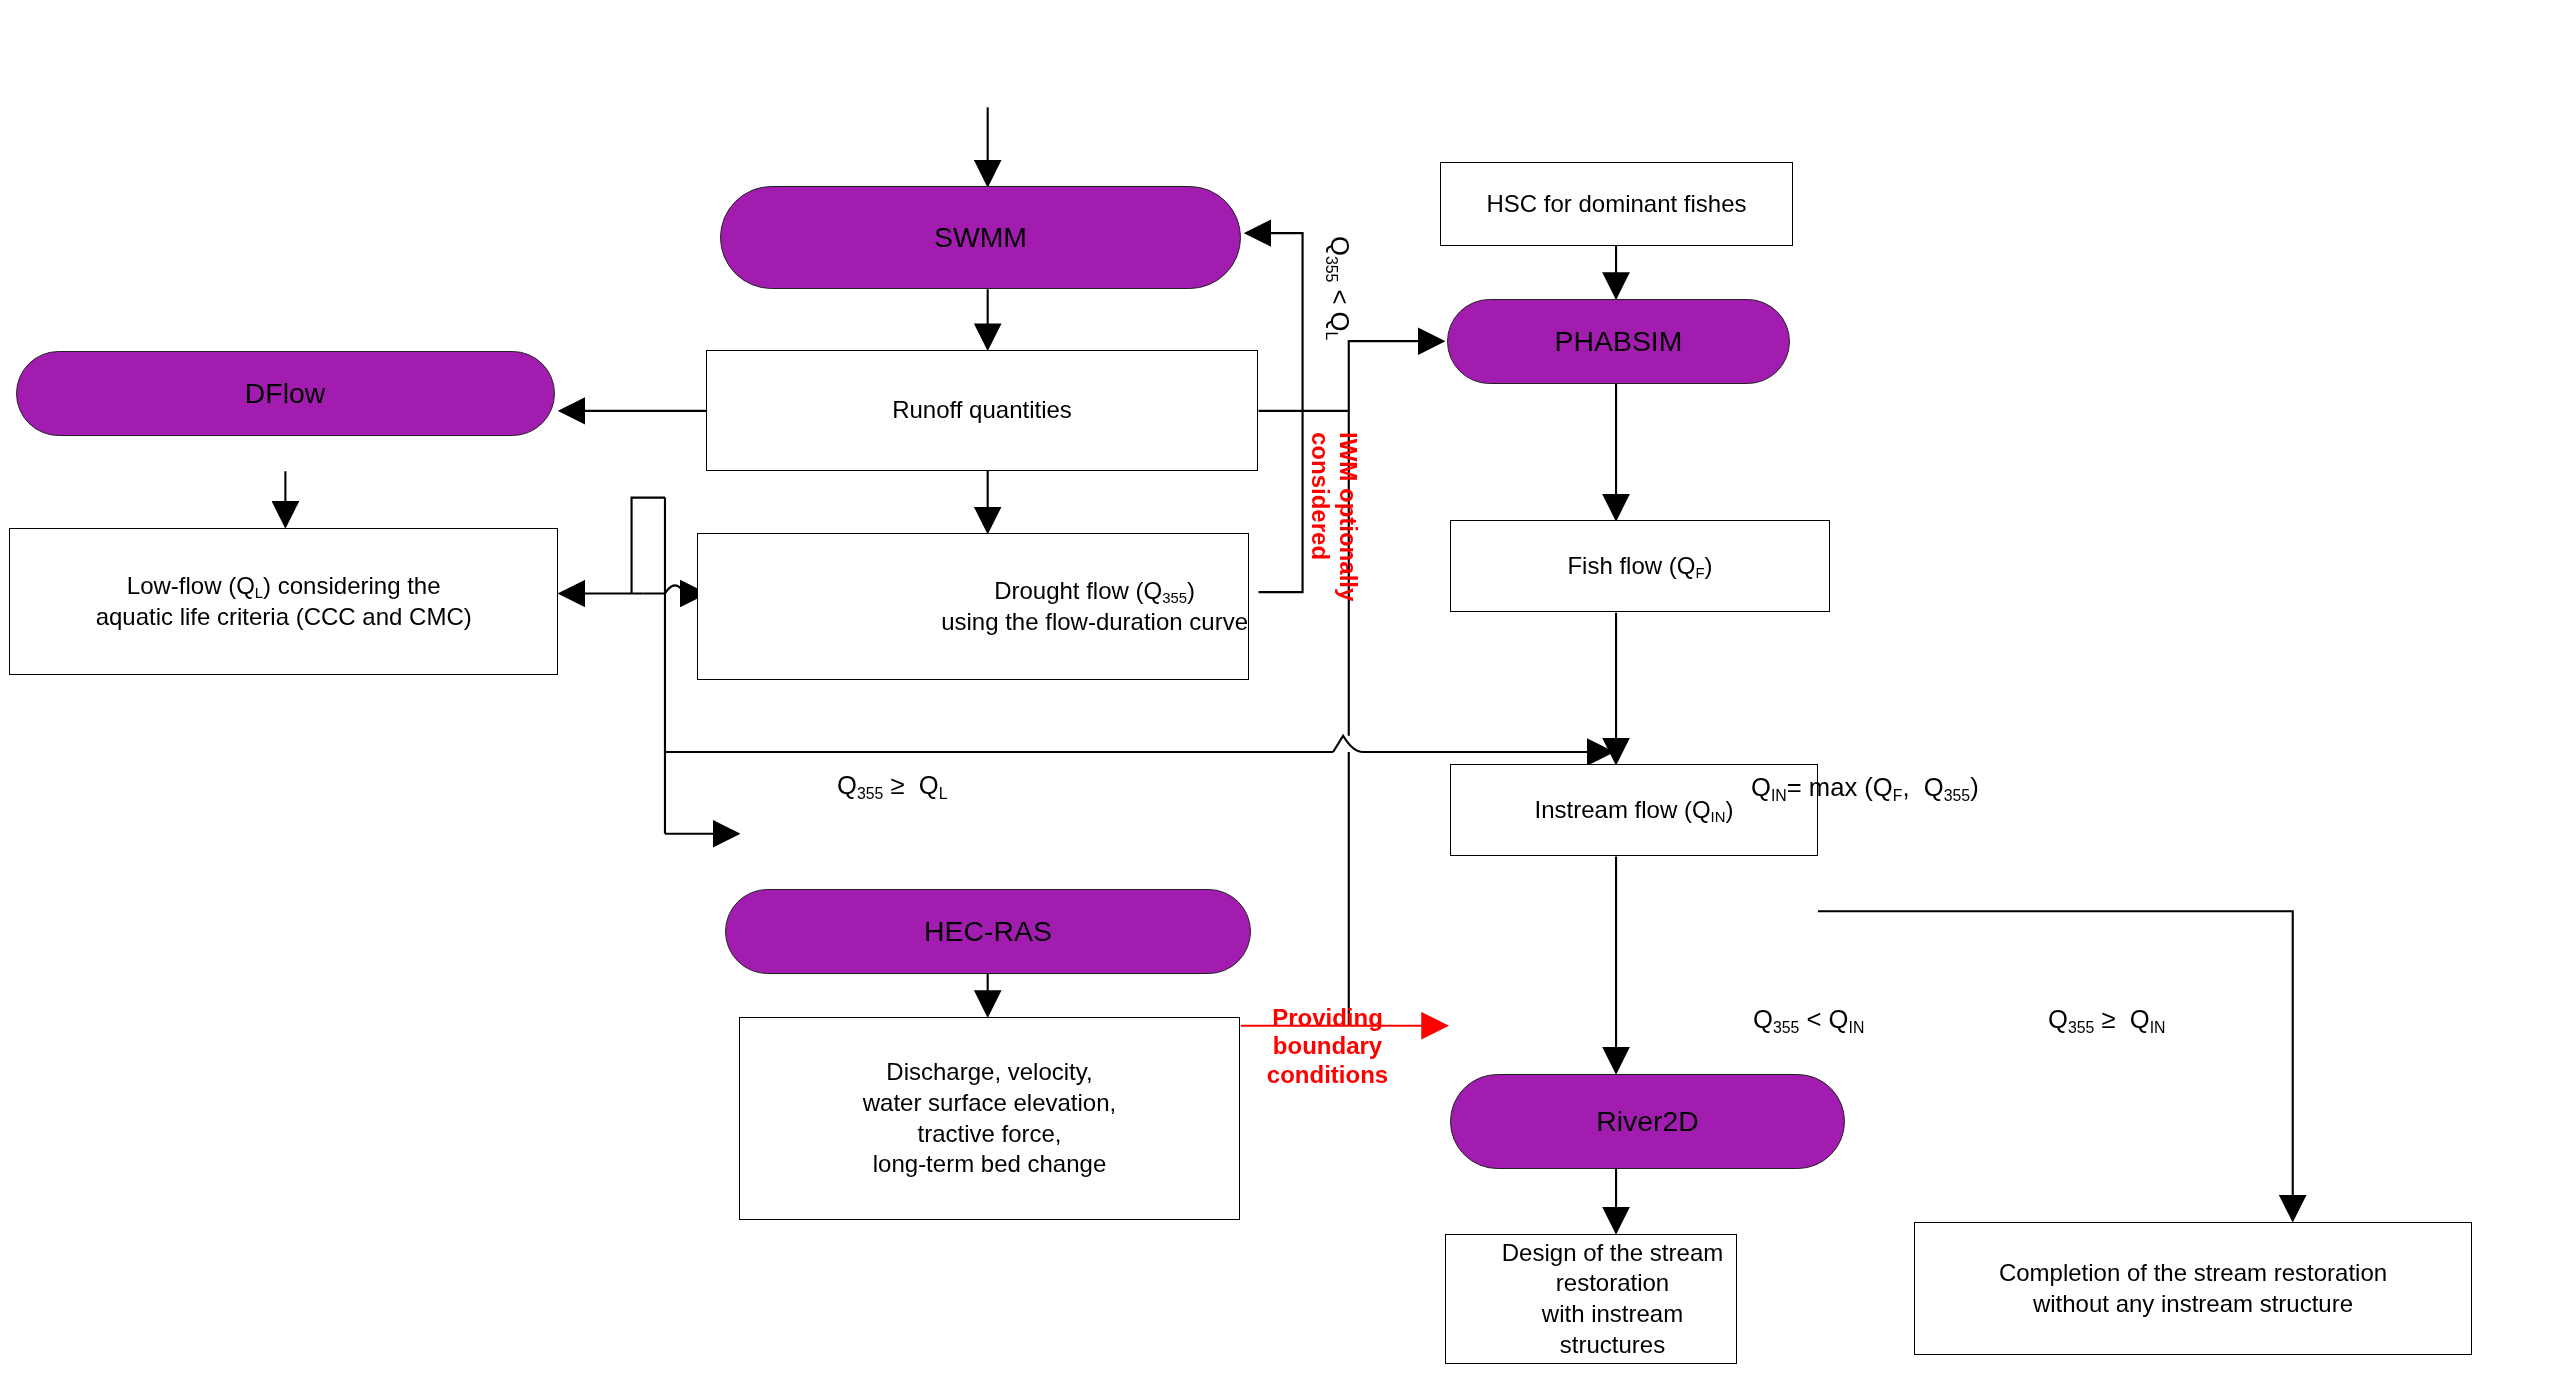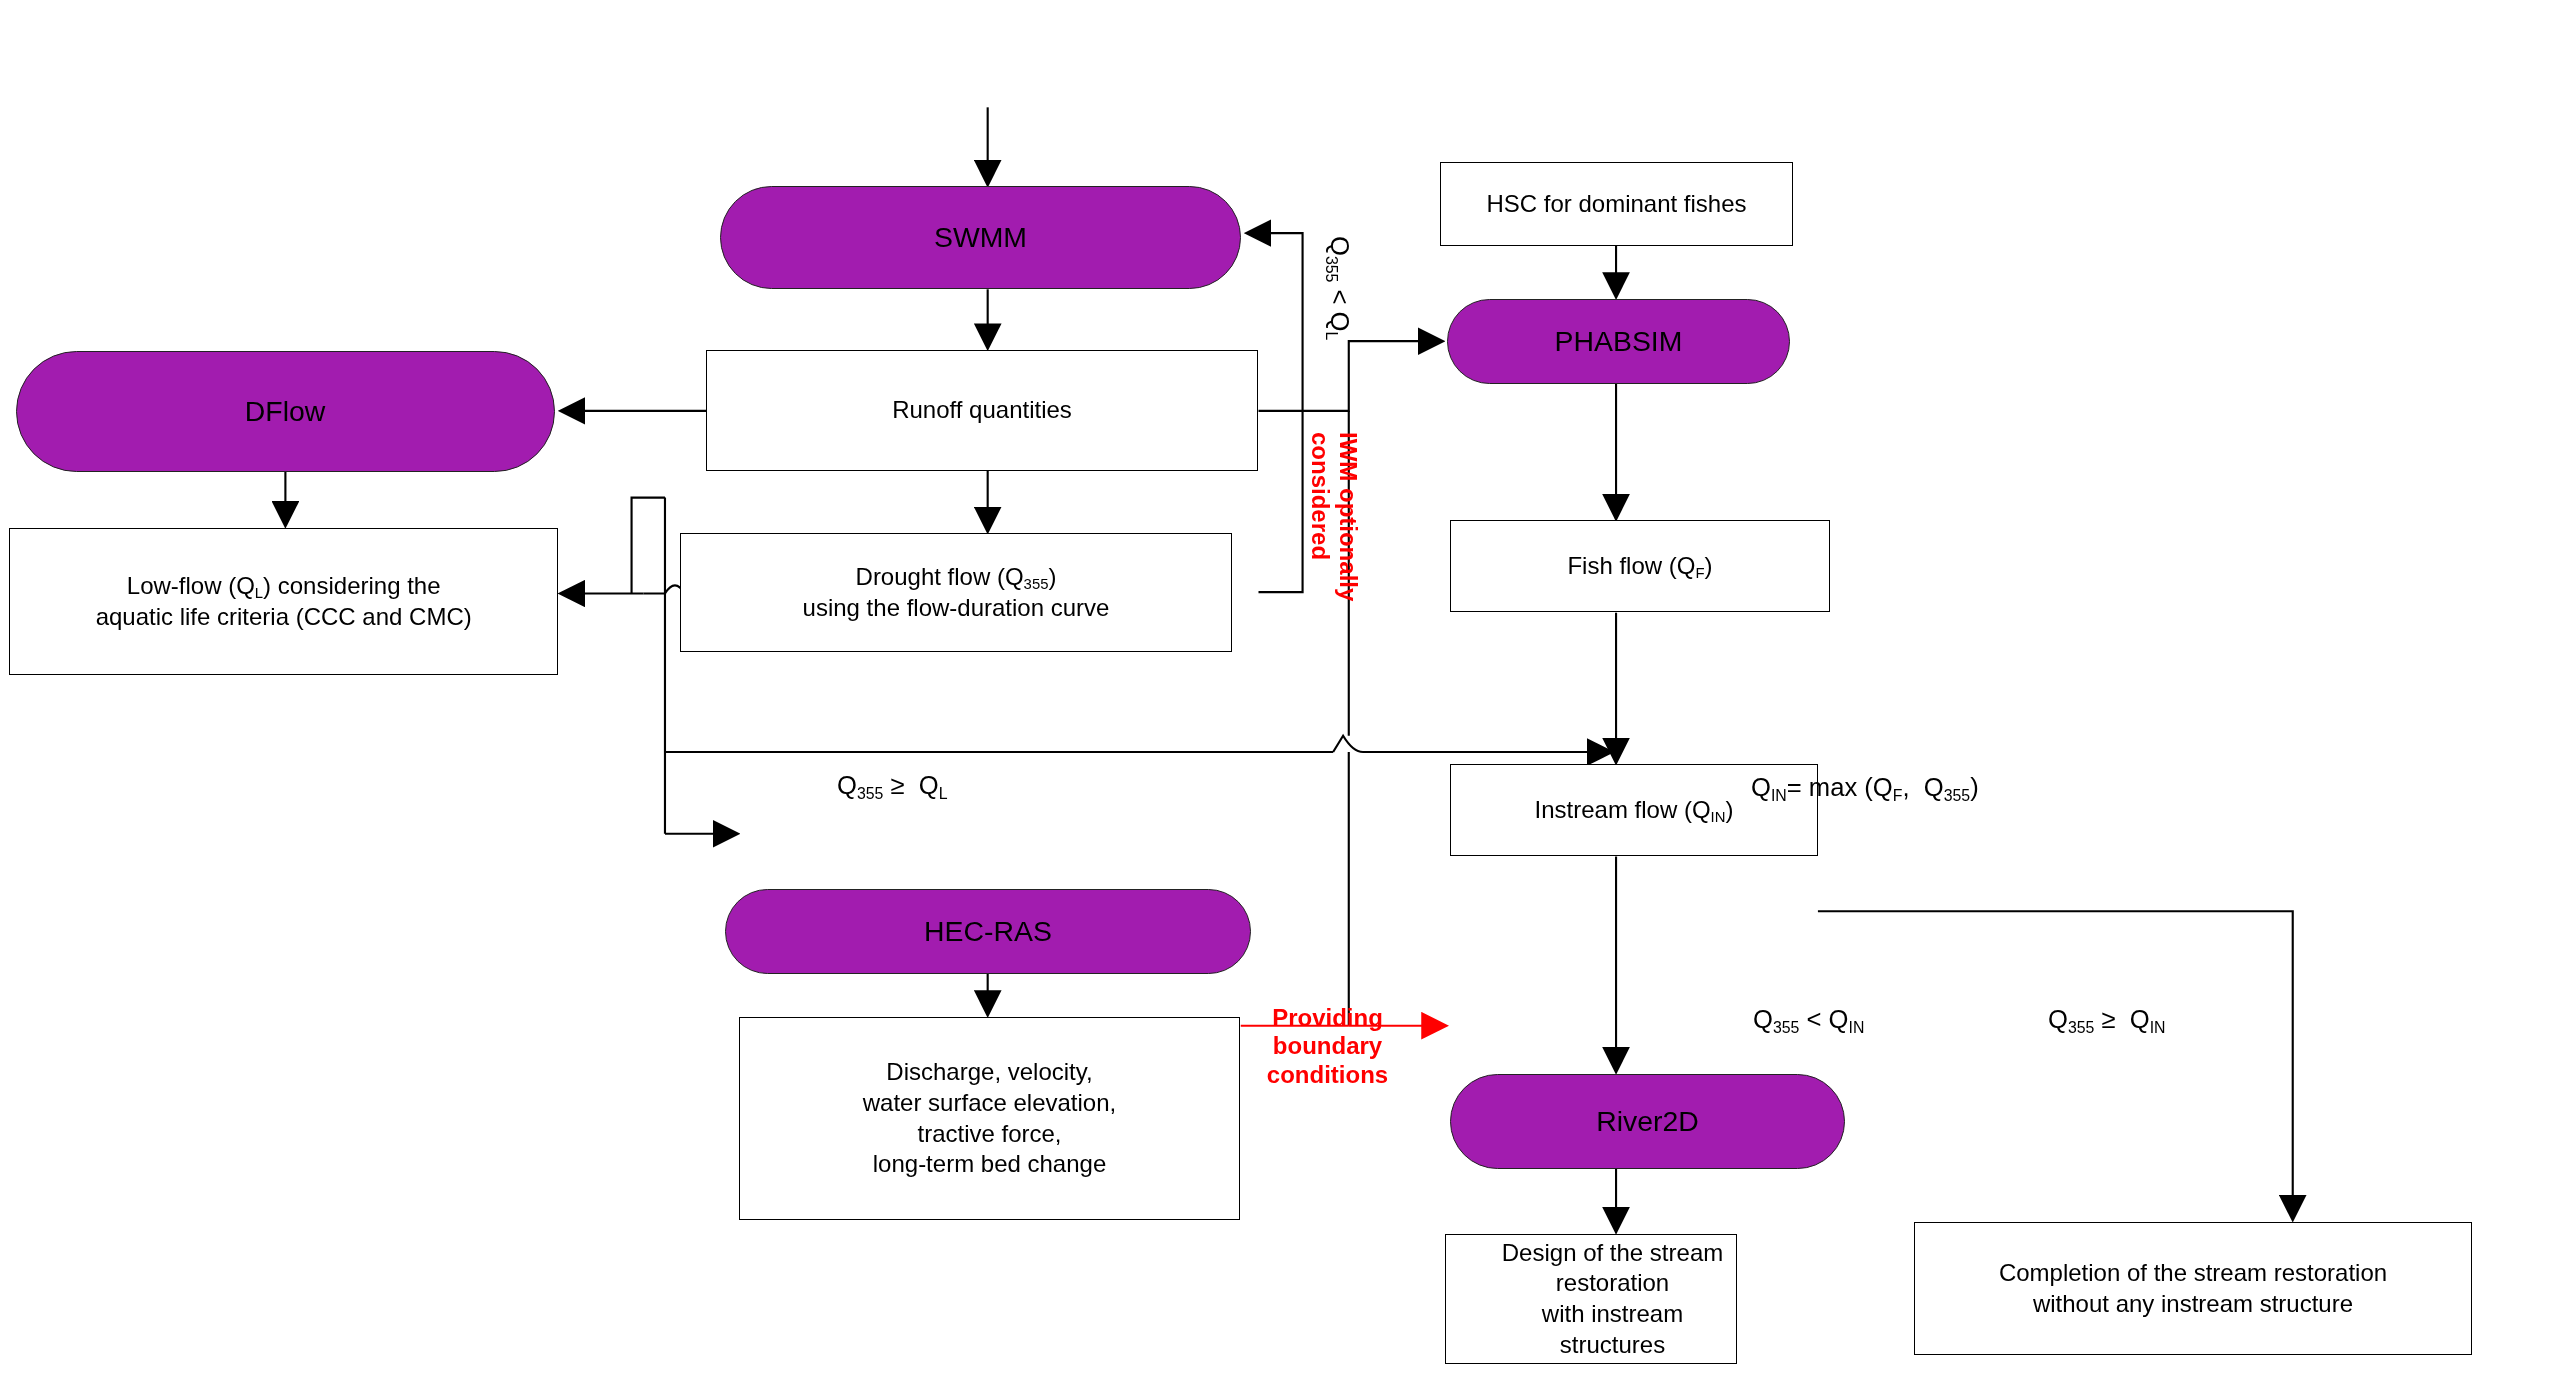--- a/index.html
+++ b/index.html
@@ -83,25 +83,25 @@
 
 
   <div class="node proc" style="left:720px;top:186px;width:521px;height:103px;">
     <span>SWMM</span>
   </div>
 
   <div class="node" style="left:706px;top:350px;width:552px;height:121px;">
     <span>Runoff quantities</span>
   </div>
 
-  <div class="node" style="left:680px;top:533px;width:552px;height:119px;">
+  <div class="node" style="left:697px;top:533px;width:552px;height:147px;justify-content:flex-end;">
     <span>Drought flow (Q<sub>355</sub>)<br>using the flow-duration curve</span>
   </div>
 
-  <div class="node proc" style="left:15.6px;top:351px;width:539px;height:121px;">
+  <div class="node proc" style="left:15.6px;top:351px;width:539px;height:85px;">
     <span>DFlow</span>
   </div>
 
   <div class="node" style="left:9.2px;top:528px;width:549px;height:147px;">
     <span>Low-flow (Q<sub>L</sub>) considering the<br>aquatic life criteria (CCC and CMC)</span>
   </div>
 
   <div class="node" style="left:1440px;top:162px;width:353px;height:84px;">
     <span>HSC for dominant fishes</span>
   </div>

